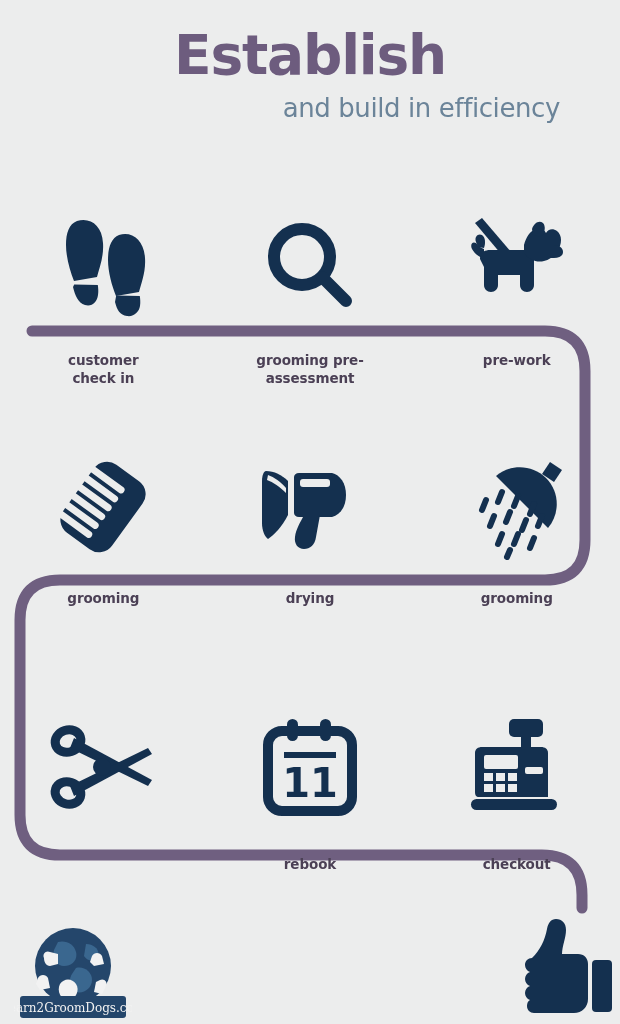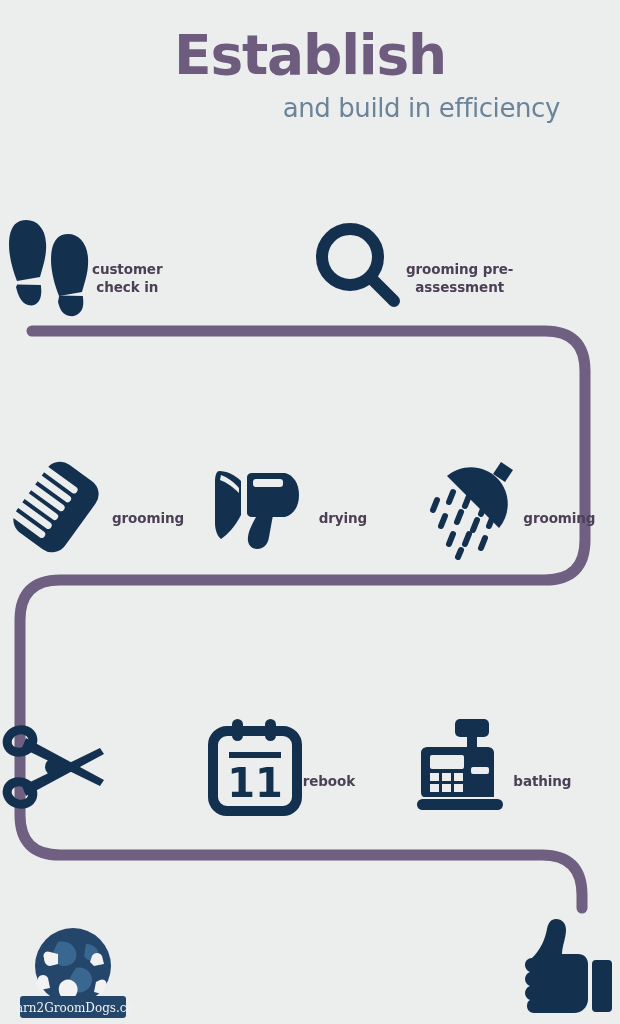--- a/index.html
+++ b/index.html
@@ -67,21 +67,21 @@
   
   .row {
     position: absolute;
     left: 0;
     width: 620px;
     display: flex;
   }
   .cell {
     flex: 1 1 33.333%;
     display: flex;
-    flex-direction: row;
+    flex-direction: column;
     align-items: center;
     justify-content: flex-start;
   }
   .icon-box {
     height: 118px;
     display: flex;
     align-items: center;
     justify-content: center;
   }
   .step-label {
@@ -171,20 +171,42 @@
           <g fill="none" stroke="#14304f" stroke-width="12" stroke-linecap="round">
             <circle cx="40" cy="40" r="28"></circle>
             <line x1="60" y1="60" x2="84" y2="84"></line>
           </g>
         </svg>
       </div>
       <div class="step-label">grooming pre-
 assessment</div>
     </div>
 
+    <div class="cell">
+      <div class="icon-box">
+        <svg width="110" height="100" viewBox="0 0 110 100">
+          <g fill="#14304f">
+
+            <path d="M13 8 L20 3 L62 52 L55 58 Z"></path>
+
+            <path d="M18 44 C18 38 22 35 28 35 L72 35 L72 70 C72 74 69 77 65 77 C61 77 58 74 58 70 L58 60 L36 60 L36 70 C36 74 33 77 29 77 C25 77 22 74 22 70 L22 52 Z"></path>
+
+            <path d="M14 28 C10 26 8 30 10 34 C12 38 17 42 22 44 L22 34 C19 33 16 31 14 28 Z"></path>
+            <path d="M14 27 C12 22 16 18 20 20 C23 22 24 27 22 33 L16 32 Z"></path>
+
+            <path d="M62 30 C64 22 68 16 74 14 C78 12 82 14 84 18 C86 14 91 13 95 16 C99 19 100 25 98 31 C96 38 90 44 82 46 C74 48 66 44 62 38 Z"></path>
+
+            <path d="M70 14 C72 8 77 5 81 8 C84 11 83 18 79 22 L71 20 Z"></path>
+
+            <path d="M92 30 C97 30 101 33 101 37 C101 41 97 43 92 43 L86 43 L86 30 Z"></path>
+          </g>
+        </svg>
+      </div>
+      <div class="step-label">pre-work</div>
+    </div>
 
   </div>
 
   <div class="row" id="row2">
 
     <div class="cell">
       <div class="icon-box">
         <svg width="112" height="104" viewBox="0 0 112 104">
           <g transform="rotate(36 56 52)">
             <rect x="26" y="10" width="60" height="84" rx="16" fill="#14304f"></rect>
@@ -307,21 +329,21 @@
               <rect x="17" y="58" width="9" height="8"></rect>
               <rect x="29" y="58" width="9" height="8"></rect>
               <rect x="41" y="58" width="9" height="8"></rect>
               <rect x="17" y="69" width="9" height="8"></rect>
               <rect x="29" y="69" width="9" height="8"></rect>
               <rect x="41" y="69" width="9" height="8"></rect>
             </g>
           </g>
         </svg>
       </div>
-      <div class="step-label">bathing</div>
+      <div class="step-label">checkout</div>
     </div>
 
   </div>
 
   <div class="logo">
     <svg width="118" height="98" viewBox="0 0 118 98">
       <circle cx="59" cy="44" r="38" fill="#24466b"></circle>
       <g fill="#3f6d96" opacity="0.85">
         <path d="M44 20 C52 18 60 22 62 30 C64 38 58 44 50 44 C42 44 38 36 40 28 Z"></path>
         <path d="M62 46 C70 44 78 50 78 58 C78 66 70 72 62 70 C56 68 54 58 58 52 Z"></path>

